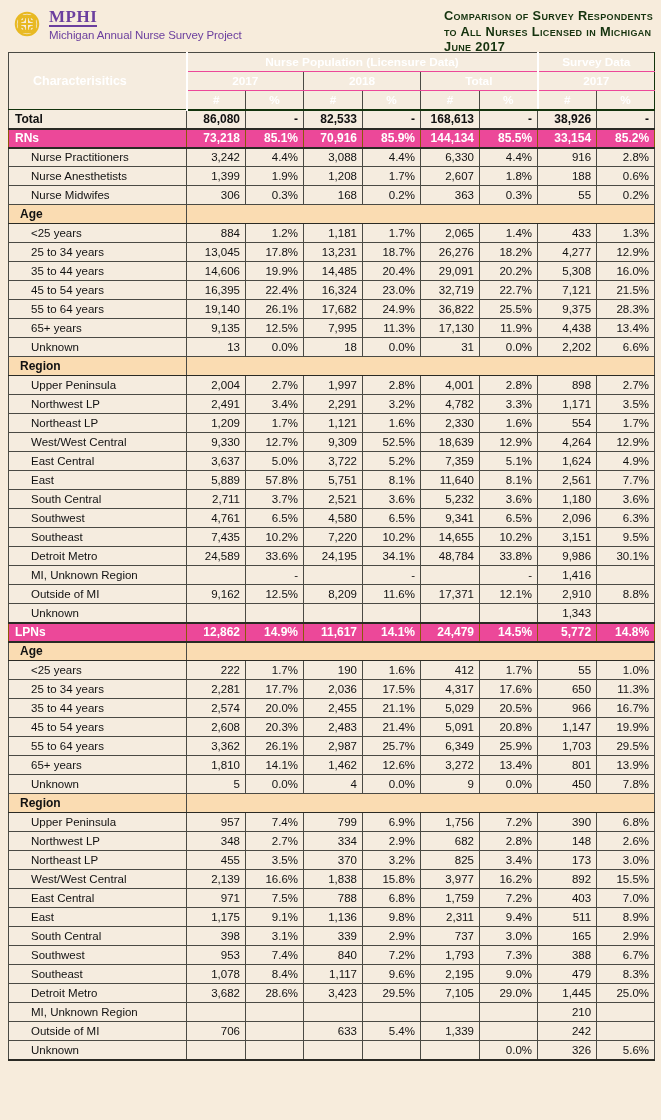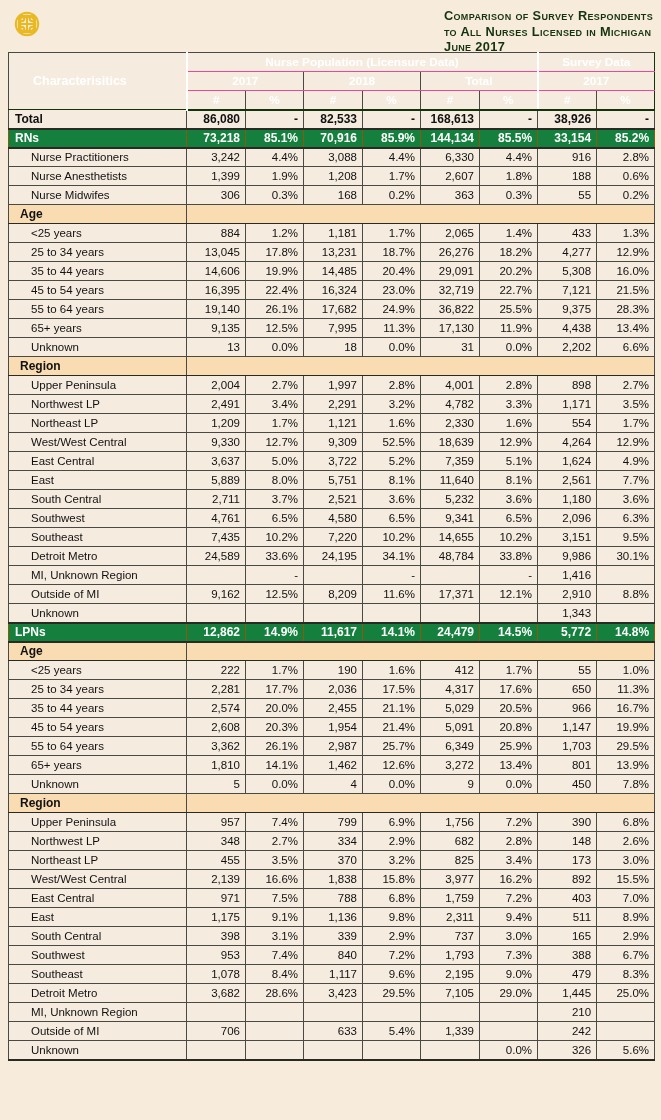--- a/index.html
+++ b/index.html
@@ -127,21 +127,21 @@
 
   tr.total td {
     font-weight: 700;
     border-top: 1px solid #2a2a24;
     border-bottom: 2px solid #2a2a24;
     font-size: 12px;
   }
   tr.total td.label { padding-left: 6px; }
 
   tr.cat td {
-    background: #15803d;
+    background: #ec4899;
     color: #ffffff;
     font-weight: 700;
     border-color: #8a5a08;
     border-top: 2px solid #2a2a24;
     border-bottom: 2px solid #2a2a24;
     font-size: 12px;
   }
   tr.cat td.label { padding-left: 6px; }
 
   tr.sub td {
@@ -170,20 +170,24 @@
           <circle cx="50" cy="50" r="25"></circle>
           <rect x="30" y="30" width="40" height="40"></rect>
           <circle cx="34" cy="34" r="8"></circle>
           <circle cx="66" cy="34" r="8"></circle>
           <circle cx="34" cy="66" r="8"></circle>
           <circle cx="66" cy="66" r="8"></circle>
           <line x1="50" y1="26" x2="50" y2="74"></line>
           <line x1="26" y1="50" x2="74" y2="50"></line>
         </g>
       </svg>
+      <div class="brand-text">
+        <div class="brand-name">MPHI</div>
+        <div class="brand-sub">Michigan Annual Nurse Survey Project</div>
+      </div>
     </div>
     <div class="title">
       <div>Comparison of Survey Respondents</div>
       <div>to All Nurses Licensed in Michigan</div>
       <div>June 2017</div>
     </div>
   </div>
 
   <table class="grid">
     <colgroup>
@@ -412,21 +416,21 @@
           <td class="num">3,722</td>
           <td class="pct">5.2%</td>
           <td class="num">7,359</td>
           <td class="pct">5.1%</td>
           <td class="num">1,624</td>
           <td class="pct">4.9%</td>
         </tr>
         <tr class="item">
           <td class="label">East</td>
           <td class="num">5,889</td>
-          <td class="pct">8.0%</td>
+          <td class="pct">57.8%</td>
           <td class="num">5,751</td>
           <td class="pct">8.1%</td>
           <td class="num">11,640</td>
           <td class="pct">8.1%</td>
           <td class="num">2,561</td>
           <td class="pct">7.7%</td>
         </tr>
         <tr class="item">
           <td class="label">South Central</td>
           <td class="num">2,711</td>
@@ -549,21 +553,21 @@
           <td class="pct">21.1%</td>
           <td class="num">5,029</td>
           <td class="pct">20.5%</td>
           <td class="num">966</td>
           <td class="pct">16.7%</td>
         </tr>
         <tr class="item">
           <td class="label">45 to 54 years</td>
           <td class="num">2,608</td>
           <td class="pct">20.3%</td>
-          <td class="num">1,954</td>
+          <td class="num">2,483</td>
           <td class="pct">21.4%</td>
           <td class="num">5,091</td>
           <td class="pct">20.8%</td>
           <td class="num">1,147</td>
           <td class="pct">19.9%</td>
         </tr>
         <tr class="item">
           <td class="label">55 to 64 years</td>
           <td class="num">3,362</td>
           <td class="pct">26.1%</td>

